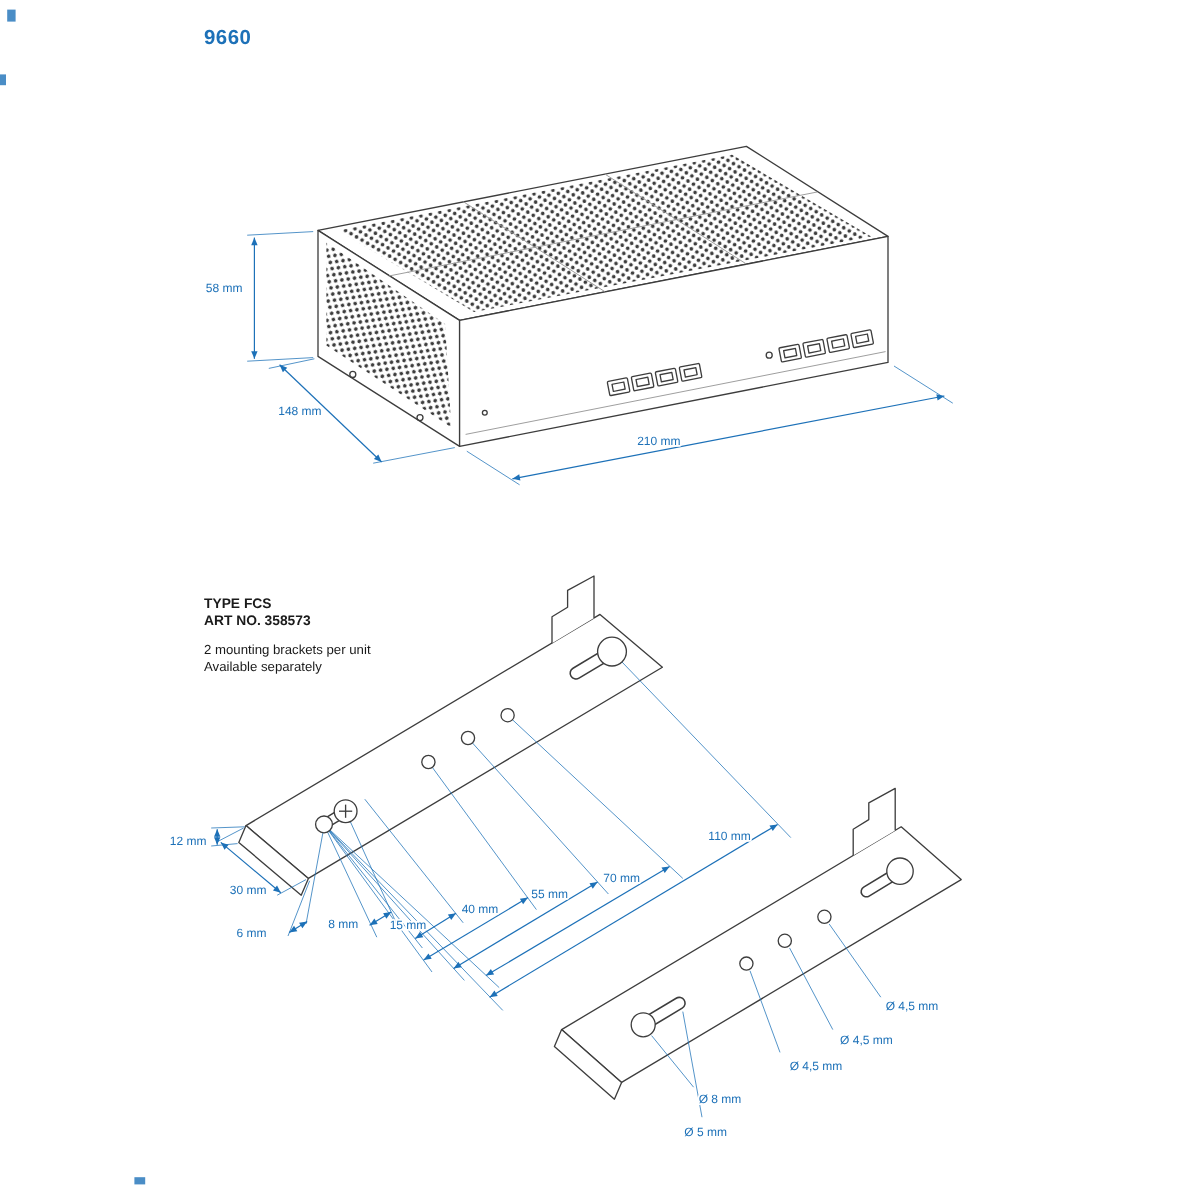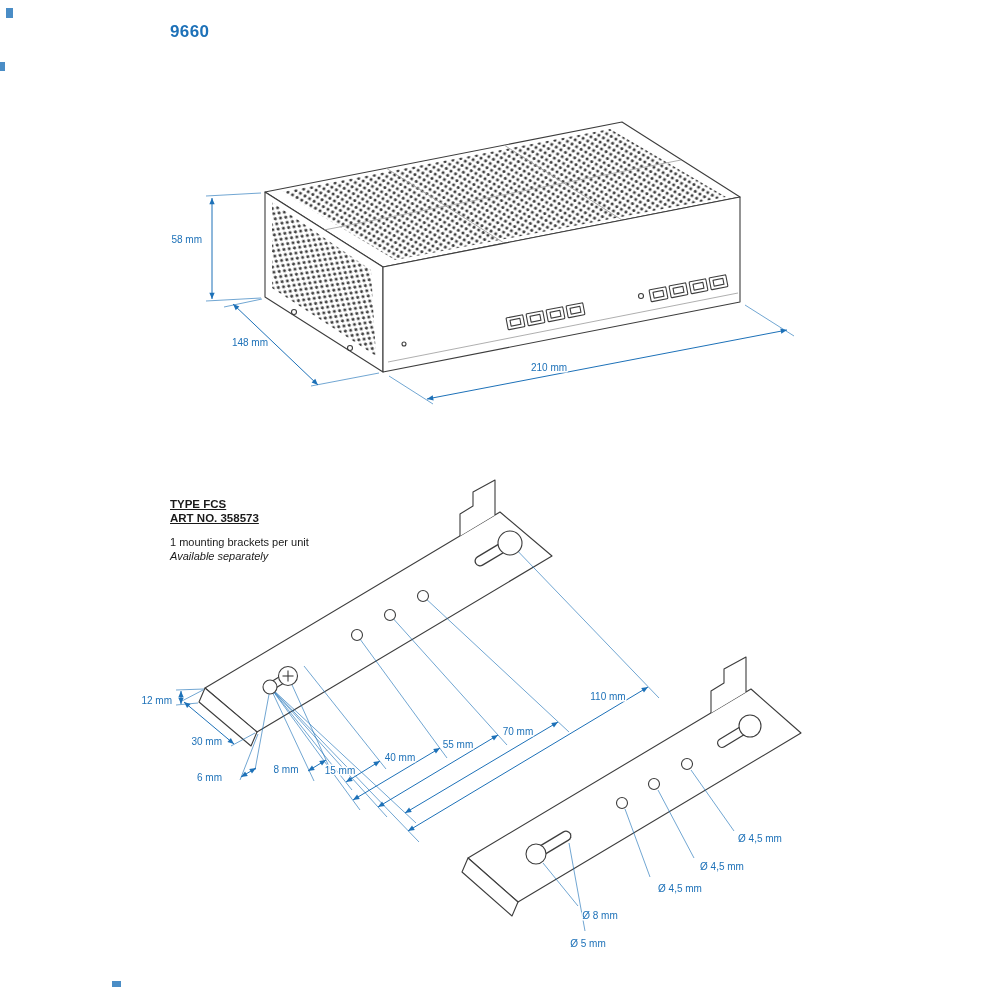--- a/index.html
+++ b/index.html
@@ -2,23 +2,23 @@
 <html><head>
 <meta charset="utf-8">
 <style>
   html,body{margin:0;padding:0;background:#fff;}
   #page{position:relative;width:909px;height:1000px;background:#fff;overflow:hidden;
         font-family:"Liberation Sans",sans-serif;}
   .brand{position:absolute;left:170px;top:22px;font-weight:bold;font-size:17px;
          letter-spacing:.4px;color:#1d71b8;}
   .mb-block{position:absolute;left:170px;top:497px;width:270px;color:#1a1a1a;}
   .mb-head{font-weight:bold;font-size:16px;color:#1d71b8;margin:0 0 9px 0;}
-  .spec{font-weight:bold;font-size:11.5px;line-height:14px;text-decoration:underline;}
+  .spec{font-weight:bold;font-size:11.5px;line-height:14px;}
   .note{font-size:11px;line-height:14px;margin-top:10px;}
-  .note-i{font-size:11px;line-height:14px;font-style:italic;}
+  .note-i{font-size:11px;line-height:14px;}
   svg{position:absolute;left:0;top:0;}
   .face{fill:#fff;stroke:#3d3d3d;stroke-width:1.1;stroke-linejoin:round;}
   .art{fill:#fff;stroke:#3d3d3d;stroke-width:1.1;stroke-linejoin:round;}
   .artl{fill:none;stroke:#3d3d3d;stroke-width:1.1;}
   .seam{stroke:#9a9a9a;stroke-width:.8;fill:none;}
   .dim{stroke:#1d71b8;stroke-width:1;fill:none;}
   .ext{stroke:#1d71b8;stroke-width:.7;fill:none;opacity:.9;}
   .capD{stroke:#3d3d3d;fill:none;stroke-linecap:round;}
   .capW{stroke:#fff;fill:none;stroke-linecap:round;}
   text.dimlbl{font-family:"Liberation Sans",sans-serif;font-size:10px;fill:#1d71b8;
@@ -32,21 +32,21 @@
 
   <div class="artifact" style="left:6px;top:8px;width:7px;height:10px;"></div>
   <div class="artifact" style="left:0;top:62px;width:5px;height:9px;"></div>
   <div class="artifact" style="left:112px;top:981px;width:9px;height:6px;"></div>
 
   <div class="brand">9660</div>
 
   <div class="mb-block">
     <div class="spec">TYPE FCS</div>
     <div class="spec">ART NO. 358573</div>
-    <div class="note">1 mounting brackets per unit</div>
+    <div class="note">2 mounting brackets per unit</div>
     <div class="note-i">Available separately</div>
   </div>
 
   <svg width="1000" height="1000" viewBox="0 0 1000 1000">
     <defs>
       <marker id="arr" viewBox="0 0 10 10" refX="9.5" refY="5" markerWidth="9" markerHeight="7" orient="auto-start-reverse">
         <path d="M0.5,1.2 L9.5,5 L0.5,8.8 Z" fill="#1d71b8"></path>
       </marker>
       <pattern id="perfT" width="8" height="7" patternUnits="userSpaceOnUse" patternTransform="rotate(-11)">
         <circle cx="2" cy="2" r="1.55" fill="#3d3d3d"></circle>

